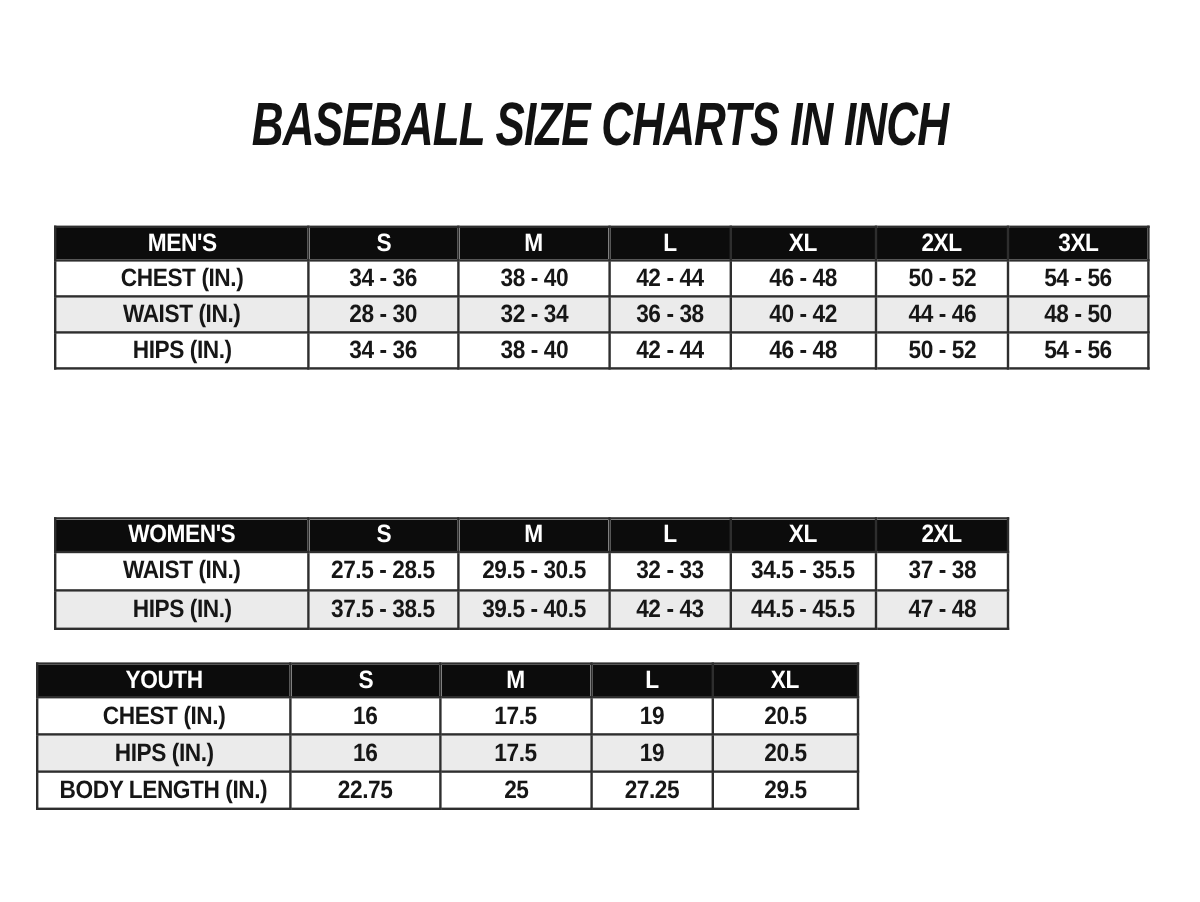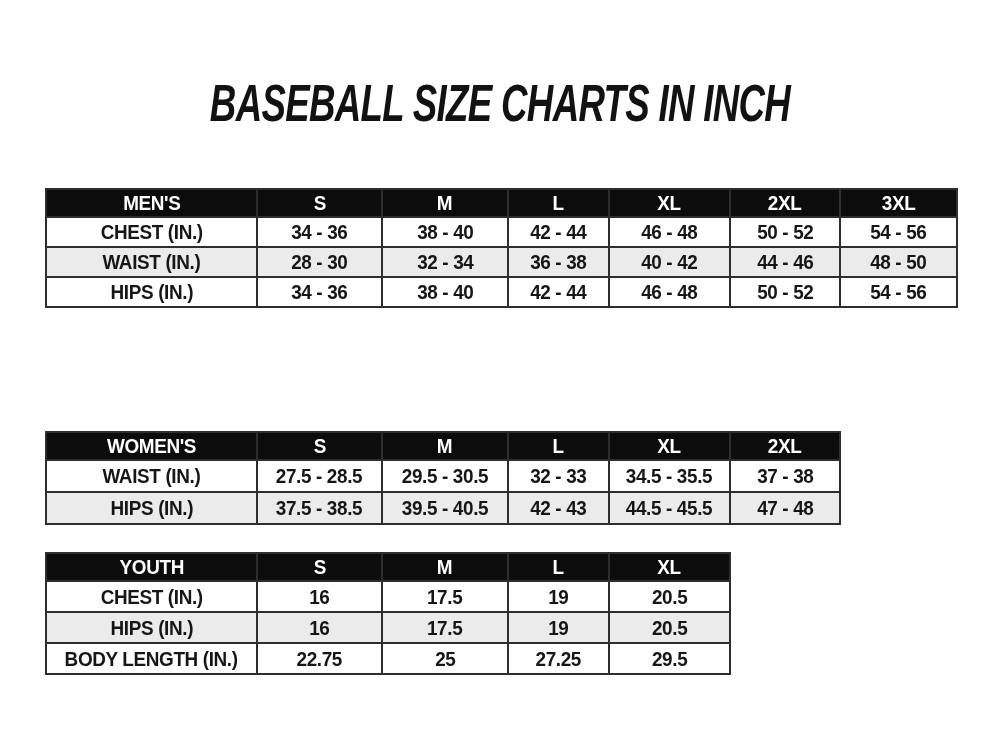--- a/index.html
+++ b/index.html
@@ -57,21 +57,21 @@
     font-size: 21px;
     font-weight: 700;
   }
   .size-table tbody tr:nth-child(even) td {
     background: var(--row-alt-bg, #ebebeb);
   }
   .t-mens   { left: 45px; top: 188px; }
   .t-mens td   { height: 30px; }
   .t-womens { left: 45px; top: 400px; margin-top: 31px; }
   .t-womens td { height: 32px; }
-  .t-youth  { left: 45px; top: 552px; }
+  .t-youth  { left: 30px; top: 552px; }
   .t-youth td  { height: 31px; }
   .cell-text {
     display: inline-block;
     white-space: nowrap;
     letter-spacing: -0.4px;
     transform: scaleX(0.9);
     transform-origin: 50% 50%;
   }
 </style>
 </head>

